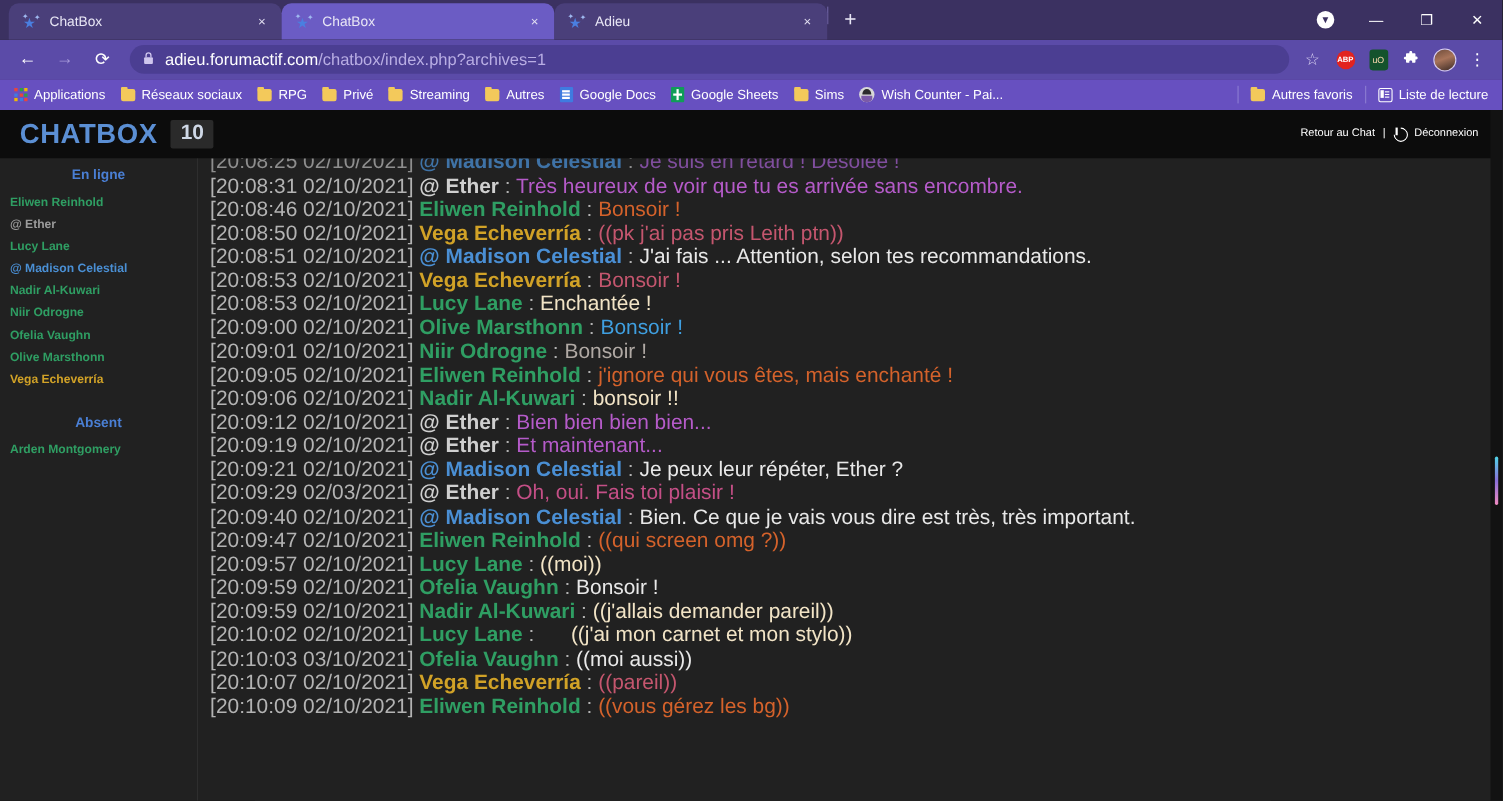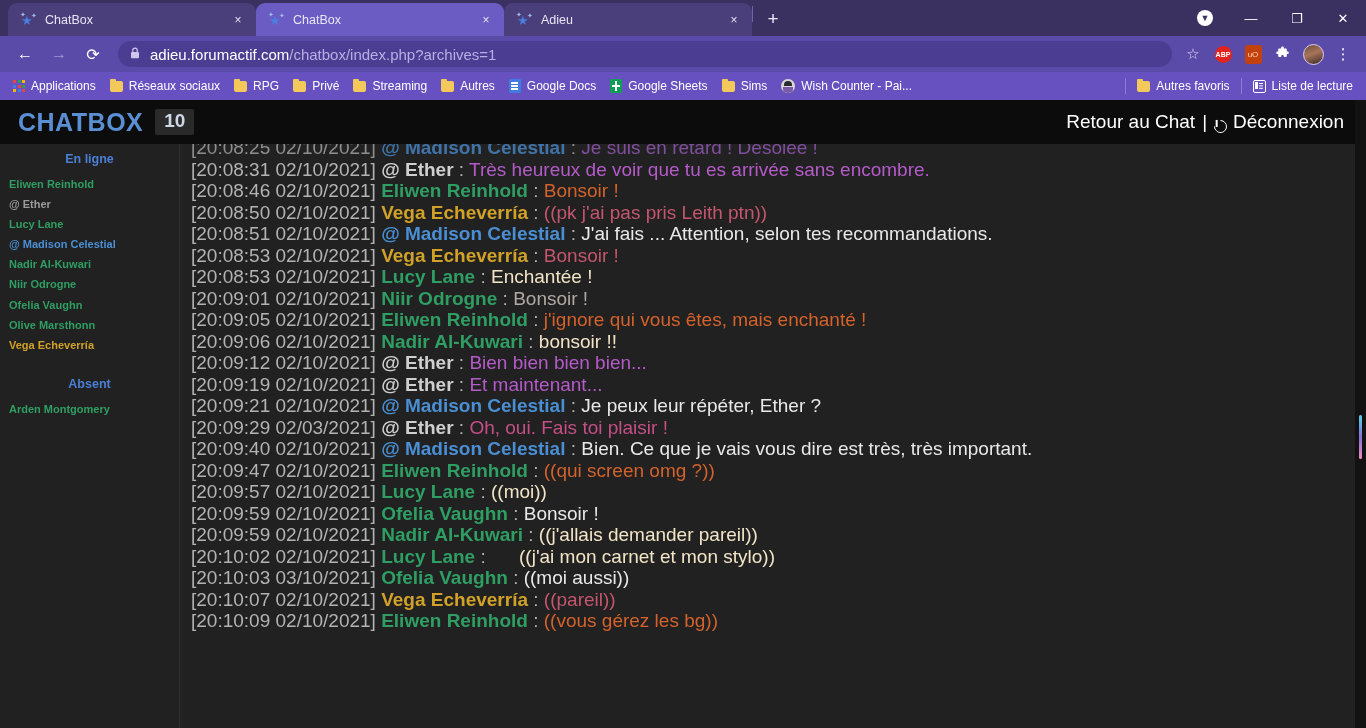--- a/index.html
+++ b/index.html
@@ -118,21 +118,21 @@
     display: flex; align-items: center; justify-content: center;
     flex: 0 0 auto;
   }
   .abp {
     width: 17px; height: 17px; border-radius: 50%;
     background: #e2231f; color: #fff; font-size: 7px; font-weight: bold;
     display: flex; align-items: center; justify-content: center;
   }
   .ubo {
     width: 17px; height: 19px; border-radius: 3px;
-    background: #c2410c; color: #ffd9b0; font-size: 8px;
+    background: #14532d; color: #ffd9b0; font-size: 8px;
     display: flex; align-items: center; justify-content: center;
   }
   .avatar {
     width: 21px; height: 21px; border-radius: 50%;
     background: linear-gradient(160deg,#6d4b3a 0%,#a8745a 45%,#3a2a25 100%);
     border: 1px solid #d8cdf0;
   }
   .kebab { color: #ffffff; font-size: 15px; letter-spacing: 0; }
 
   .bookmarks {
@@ -229,22 +229,22 @@
     margin-left: 12px;
     background: #2a2a2a;
     color: #cfd8e6;
     font-size: 19px; font-weight: bold;
     padding: 1px 9px 3px 9px;
     border-radius: 2px;
     line-height: 1.15;
   }
   .cb-header-right {
     margin-left: auto;
-    display: flex; align-items: flex-end;
-    font-size: 19px; color: #ffffff;
+    display: flex; align-items: flex-start;
+    font-size: 10px; color: #ffffff;
   }
   .hr-link { color: #ffffff; }
   .hr-pipe { margin: 0 7px; color: #ffffff; }
   .power {
     width: 13px; height: 13px; border: 1.6px solid #ffffff;
     border-radius: 50%; position: relative; margin-right: 6px;
     border-top-color: transparent;
     transform: rotate(-45deg);
   }
   .power::after {
@@ -531,20 +531,21 @@
 
     <div class="cb-main">
       <div class="msg-scroll" id="msg-host">
           <div class="msg" style="opacity: 0.75;"><span class="ts">[20:08:25 02/10/2021] </span><span class="nm" style="color: rgb(74, 143, 212);">@ Madison Celestial</span><span class="colon"> : </span><span class="tx" style="color: rgb(160, 94, 201);">Je suis en retard ! Désolée !</span></div>
           <div class="msg"><span class="ts">[20:08:31 02/10/2021] </span><span class="nm" style="color: rgb(207, 207, 207);">@ Ether</span><span class="colon"> : </span><span class="tx" style="color: rgb(181, 91, 201);">Très heureux de voir que tu es arrivée sans encombre.</span></div>
           <div class="msg"><span class="ts">[20:08:46 02/10/2021] </span><span class="nm" style="color: rgb(47, 158, 99);">Eliwen Reinhold</span><span class="colon"> : </span><span class="tx" style="color: rgb(212, 98, 43);">Bonsoir !</span></div>
           <div class="msg"><span class="ts">[20:08:50 02/10/2021] </span><span class="nm" style="color: rgb(209, 162, 39);">Vega Echeverría</span><span class="colon"> : </span><span class="tx" style="color: rgb(196, 86, 110);">((pk j'ai pas pris Leith ptn))</span></div>
           <div class="msg"><span class="ts">[20:08:51 02/10/2021] </span><span class="nm" style="color: rgb(74, 143, 212);">@ Madison Celestial</span><span class="colon"> : </span><span class="tx" style="color: rgb(232, 232, 232);">J'ai fais ... Attention, selon tes recommandations.</span></div>
           <div class="msg"><span class="ts">[20:08:53 02/10/2021] </span><span class="nm" style="color: rgb(209, 162, 39);">Vega Echeverría</span><span class="colon"> : </span><span class="tx" style="color: rgb(196, 86, 110);">Bonsoir !</span></div>
           <div class="msg"><span class="ts">[20:08:53 02/10/2021] </span><span class="nm" style="color: rgb(47, 158, 99);">Lucy Lane</span><span class="colon"> : </span><span class="tx" style="color: rgb(242, 228, 198);">Enchantée !</span></div>
+          <div class="msg"><span class="ts">[20:09:00 02/10/2021] </span><span class="nm" style="color: rgb(47, 158, 99);">Olive Marsthonn</span><span class="colon"> : </span><span class="tx" style="color: rgb(63, 159, 224);">Bonsoir !</span></div>
           <div class="msg"><span class="ts">[20:09:01 02/10/2021] </span><span class="nm" style="color: rgb(47, 158, 99);">Niir Odrogne</span><span class="colon"> : </span><span class="tx" style="color: rgb(176, 169, 164);">Bonsoir !</span></div>
           <div class="msg"><span class="ts">[20:09:05 02/10/2021] </span><span class="nm" style="color: rgb(47, 158, 99);">Eliwen Reinhold</span><span class="colon"> : </span><span class="tx" style="color: rgb(212, 98, 43);">j'ignore qui vous êtes, mais enchanté !</span></div>
           <div class="msg"><span class="ts">[20:09:06 02/10/2021] </span><span class="nm" style="color: rgb(47, 158, 99);">Nadir Al-Kuwari</span><span class="colon"> : </span><span class="tx" style="color: rgb(242, 228, 198);">bonsoir !!</span></div>
           <div class="msg"><span class="ts">[20:09:12 02/10/2021] </span><span class="nm" style="color: rgb(207, 207, 207);">@ Ether</span><span class="colon"> : </span><span class="tx" style="color: rgb(181, 91, 201);">Bien bien bien bien...</span></div>
           <div class="msg"><span class="ts">[20:09:19 02/10/2021] </span><span class="nm" style="color: rgb(207, 207, 207);">@ Ether</span><span class="colon"> : </span><span class="tx" style="color: rgb(181, 91, 201);">Et maintenant...</span></div>
           <div class="msg"><span class="ts">[20:09:21 02/10/2021] </span><span class="nm" style="color: rgb(74, 143, 212);">@ Madison Celestial</span><span class="colon"> : </span><span class="tx" style="color: rgb(232, 232, 232);">Je peux leur répéter, Ether ?</span></div>
           <div class="msg"><span class="ts">[20:09:29 02/03/2021] </span><span class="nm" style="color: rgb(207, 207, 207);">@ Ether</span><span class="colon"> : </span><span class="tx" style="color: rgb(196, 79, 134);">Oh, oui. Fais toi plaisir !</span></div>
           <div class="msg"><span class="ts">[20:09:40 02/10/2021] </span><span class="nm" style="color: rgb(74, 143, 212);">@ Madison Celestial</span><span class="colon"> : </span><span class="tx" style="color: rgb(232, 232, 232);">Bien. Ce que je vais vous dire est très, très important.</span></div>
           <div class="msg"><span class="ts">[20:09:47 02/10/2021] </span><span class="nm" style="color: rgb(47, 158, 99);">Eliwen Reinhold</span><span class="colon"> : </span><span class="tx" style="color: rgb(212, 98, 43);">((qui screen omg ?))</span></div>
           <div class="msg"><span class="ts">[20:09:57 02/10/2021] </span><span class="nm" style="color: rgb(47, 158, 99);">Lucy Lane</span><span class="colon"> : </span><span class="tx" style="color: rgb(242, 228, 198);">((moi))</span></div>

